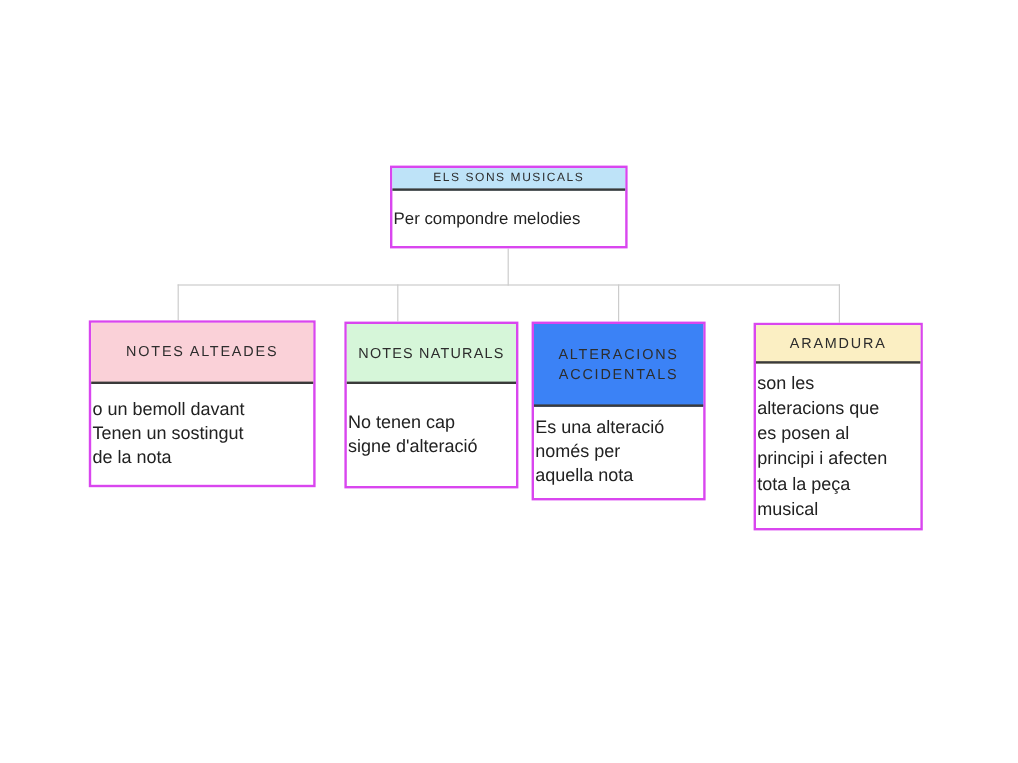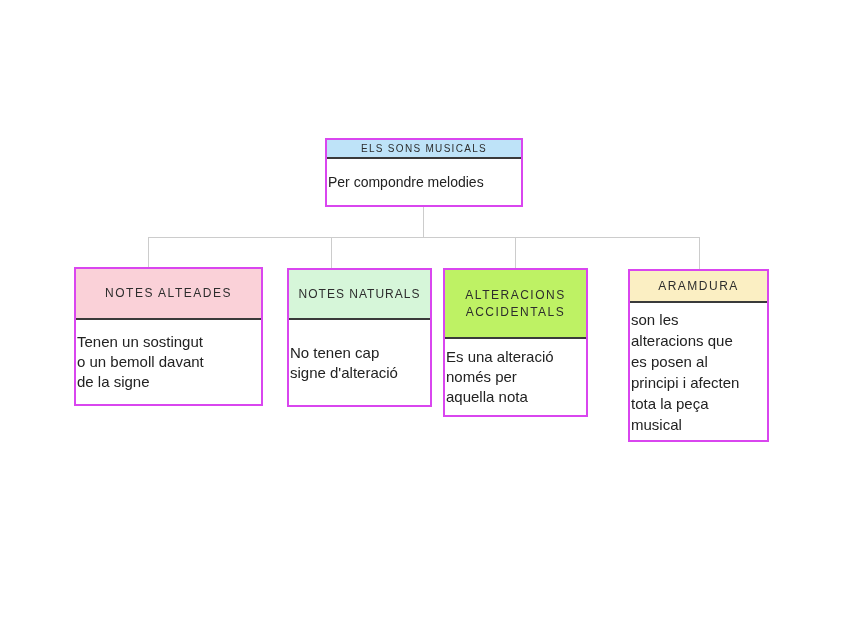--- a/index.html
+++ b/index.html
@@ -86,38 +86,38 @@
     <div class="node-body root-body">
       <div class="body-line">Per compondre melodies</div>
     </div>
   </div>
 
   <div class="node" style="left:74px; top:267px; width:189px; height:139px;">
     <div class="node-header" style="height: 51px; background-color: rgb(250, 209, 216);">
       <span>NOTES ALTEADES</span>
     </div>
     <div class="node-body">
+      <div class="body-line">o un bemoll davant</div>
       <div class="body-line">Tenen un sostingut</div>
-      <div class="body-line">o un bemoll davant</div>
-      <div class="body-line">de la signe</div>
+      <div class="body-line">de la nota</div>
     </div>
   </div>
 
   <div class="node" style="left:259px; top:268px; width:145px; height:139px;margin-left:28px;">
     <div class="node-header tight" style="height: 50px; background-color: rgb(214, 246, 217);">
       <span>NOTES NATURALS</span>
     </div>
     <div class="node-body">
       <div class="body-line">No tenen cap</div>
       <div class="body-line">signe d'alteració</div>
     </div>
   </div>
 
   <div class="node" style="left:443px; top:268px; width:145px; height:149px;">
-    <div class="node-header" style="height: 69px; background-color: #bef264;">
+    <div class="node-header" style="height: 69px; background-color: #3b82f6;">
       <span>ALTERACIONS ACCIDENTALS</span>
     </div>
     <div class="node-body">
       <div class="body-line">Es una alteració</div>
       <div class="body-line">només per</div>
       <div class="body-line">aquella nota</div>
     </div>
   </div>
 
   <div class="node" style="left:628px; top:269px; width:141px; height:173px;">

